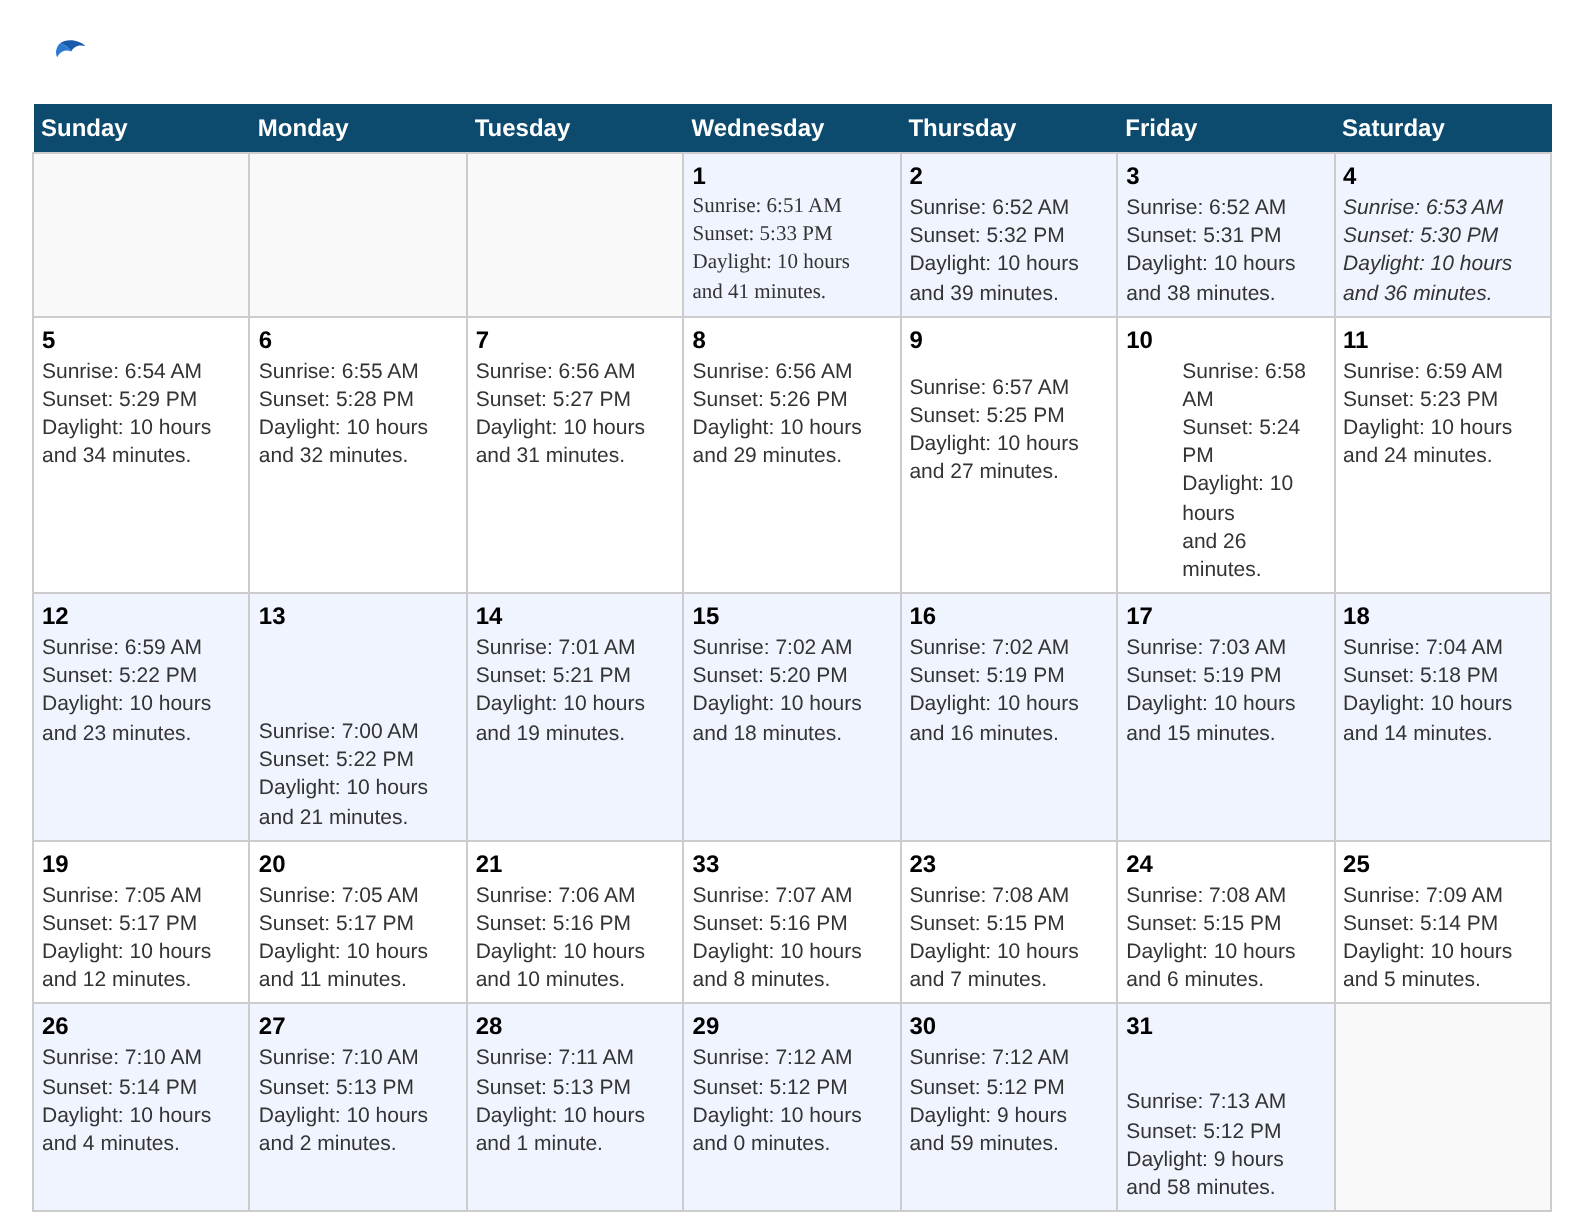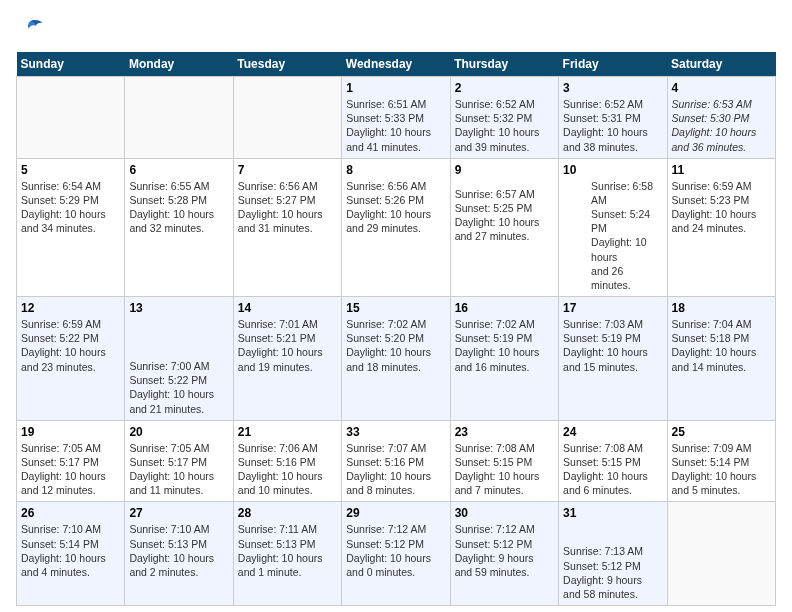--- a/index.html
+++ b/index.html
@@ -116,21 +116,21 @@
         <th>Saturday</th>
       </tr>
   </thead>
   <tbody id="calendar-body">
   <tr>
         <td class="empty-cell"></td>
         <td class="empty-cell"></td>
         <td class="empty-cell"></td>
         <td>
           <span class="day-num">1</span>
-          <div class="day-info" style="white-space: pre-line;">Sunrise: 6:51 AM
+          <div class="day-info" style="white-space: pre-line; font-family: Liberation Serif, serif;">Sunrise: 6:51 AM
 Sunset: 5:33 PM
 Daylight: 10 hours
 and 41 minutes.</div>
         </td>
         <td>
           <span class="day-num">2</span>
           <div class="day-info" style="white-space: pre-line;">Sunrise: 6:52 AM
 Sunset: 5:32 PM
 Daylight: 10 hours
 and 39 minutes.</div>

